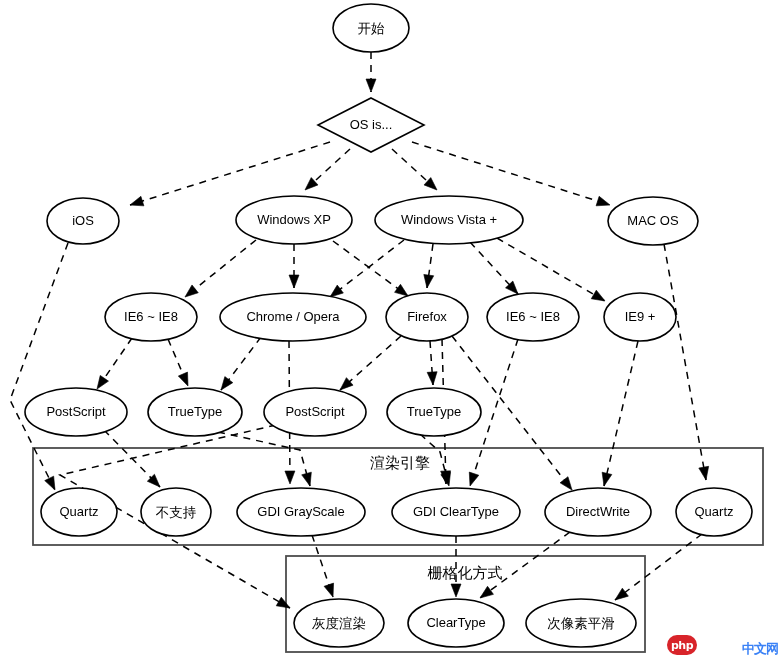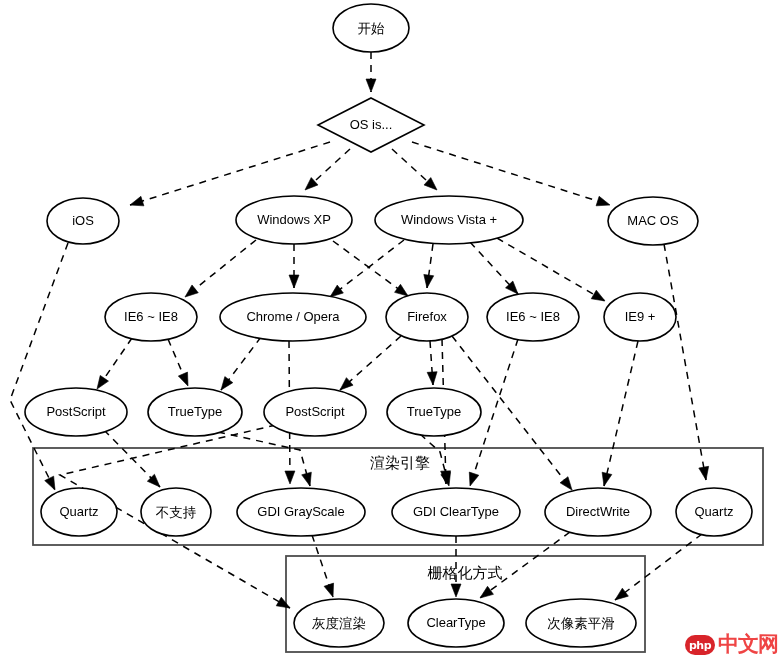--- a/index.html
+++ b/index.html
@@ -74,45 +74,46 @@
     stroke: #000000;
     stroke-width: 0.6;
   }
   .watermark {
     position: absolute;
     right: 2px;
     bottom: 0px;
     height: 30px;
     display: flex;
     align-items: flex-end;
-    gap: 3px;
+    gap: 19px;
     overflow: hidden;
   }
   .wm-badge {
     width: 30px;
     height: 20px;
     border-radius: 11px;
     background: #d8242a;
     color: #ffffff;
     font-family: "DejaVu Sans", sans-serif;
     font-size: 11px;
     font-weight: bold;
     letter-spacing: -0.5px;
     display: flex;
     align-items: center;
     justify-content: center;
     line-height: 1;
   }
   .wm-text {
     font-family: "DejaVu Sans", sans-serif;
-    font-size: 21px;
+    font-size: 13px;
     font-weight: bold;
-    color: #ef4444;
+    color: #3b82f6;
     line-height: 1;
     letter-spacing: -1px;
+    margin-left: 26px;
   }
 </style>
 </head>
 <body>
 
 <div id="canvas">
   <svg id="flow" viewBox="0 0 780 655">
     <g id="clusters-layer">
         <g>
           <rect x="33" y="448" width="730" height="97" class="cluster-rect"></rect>

